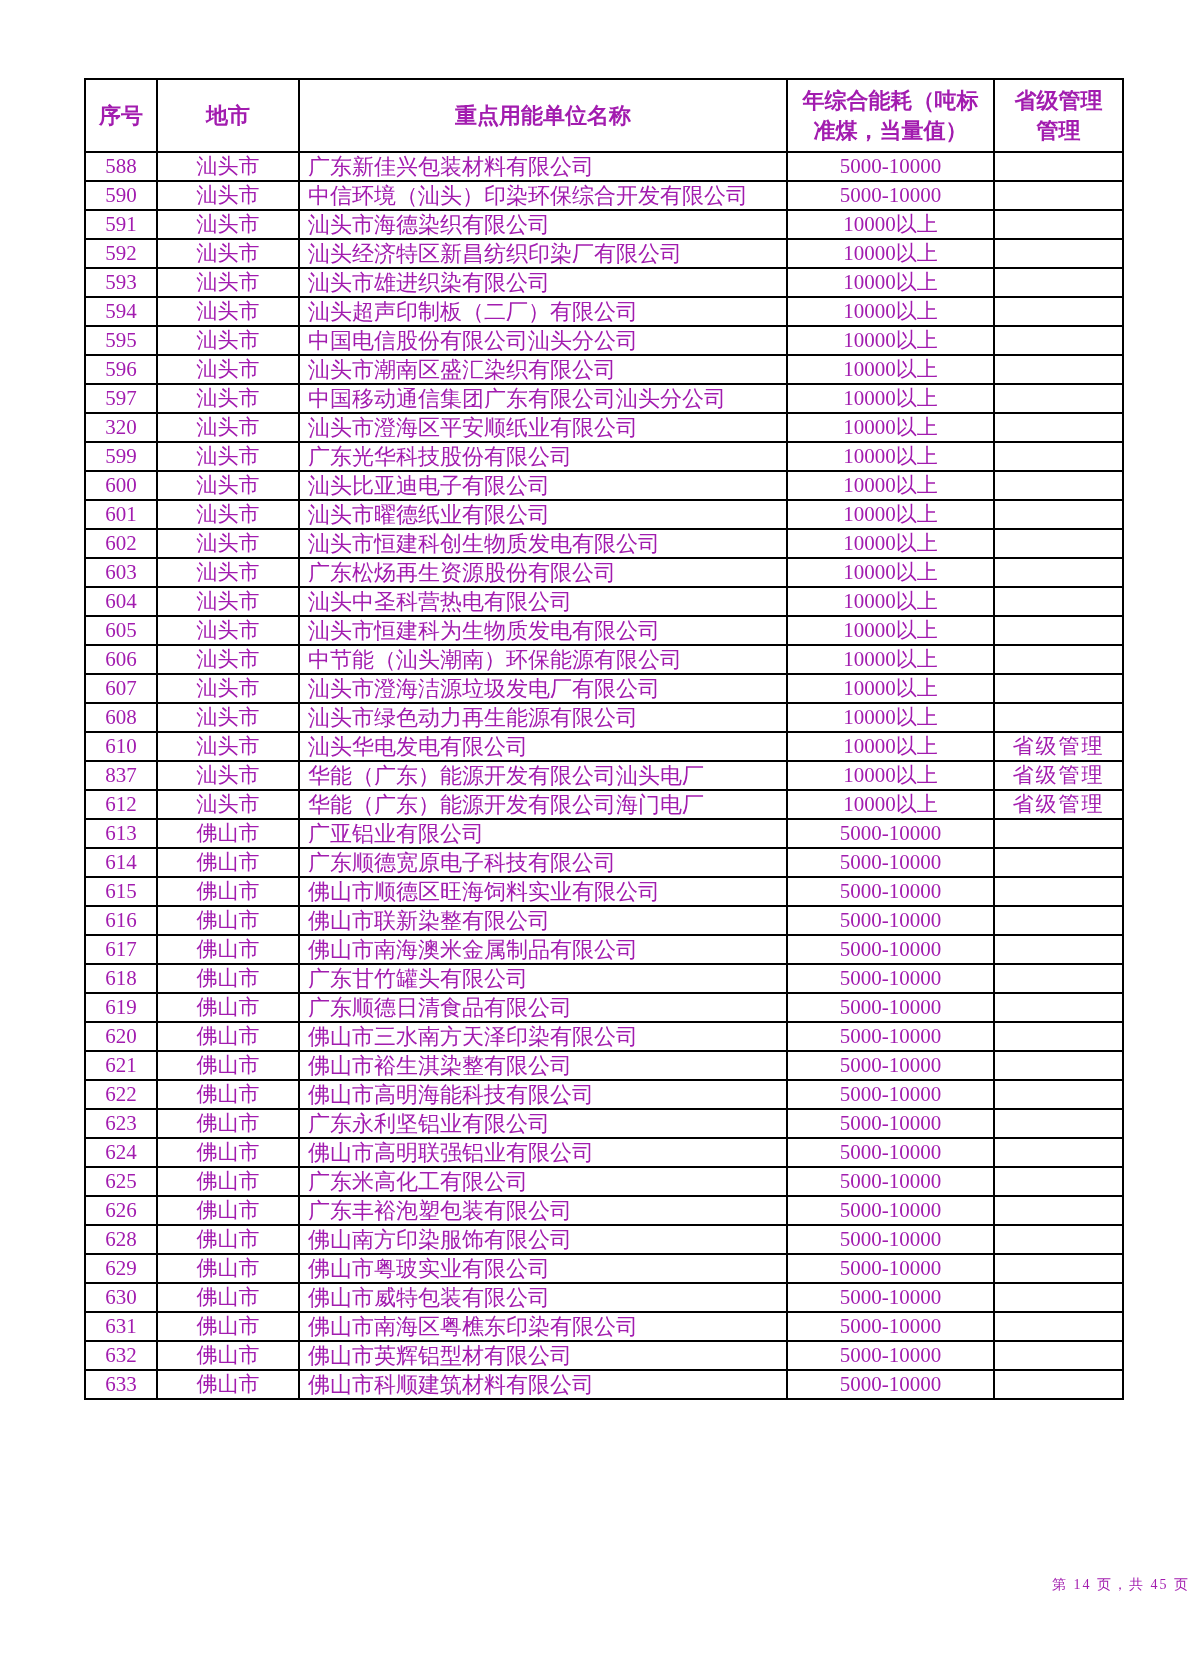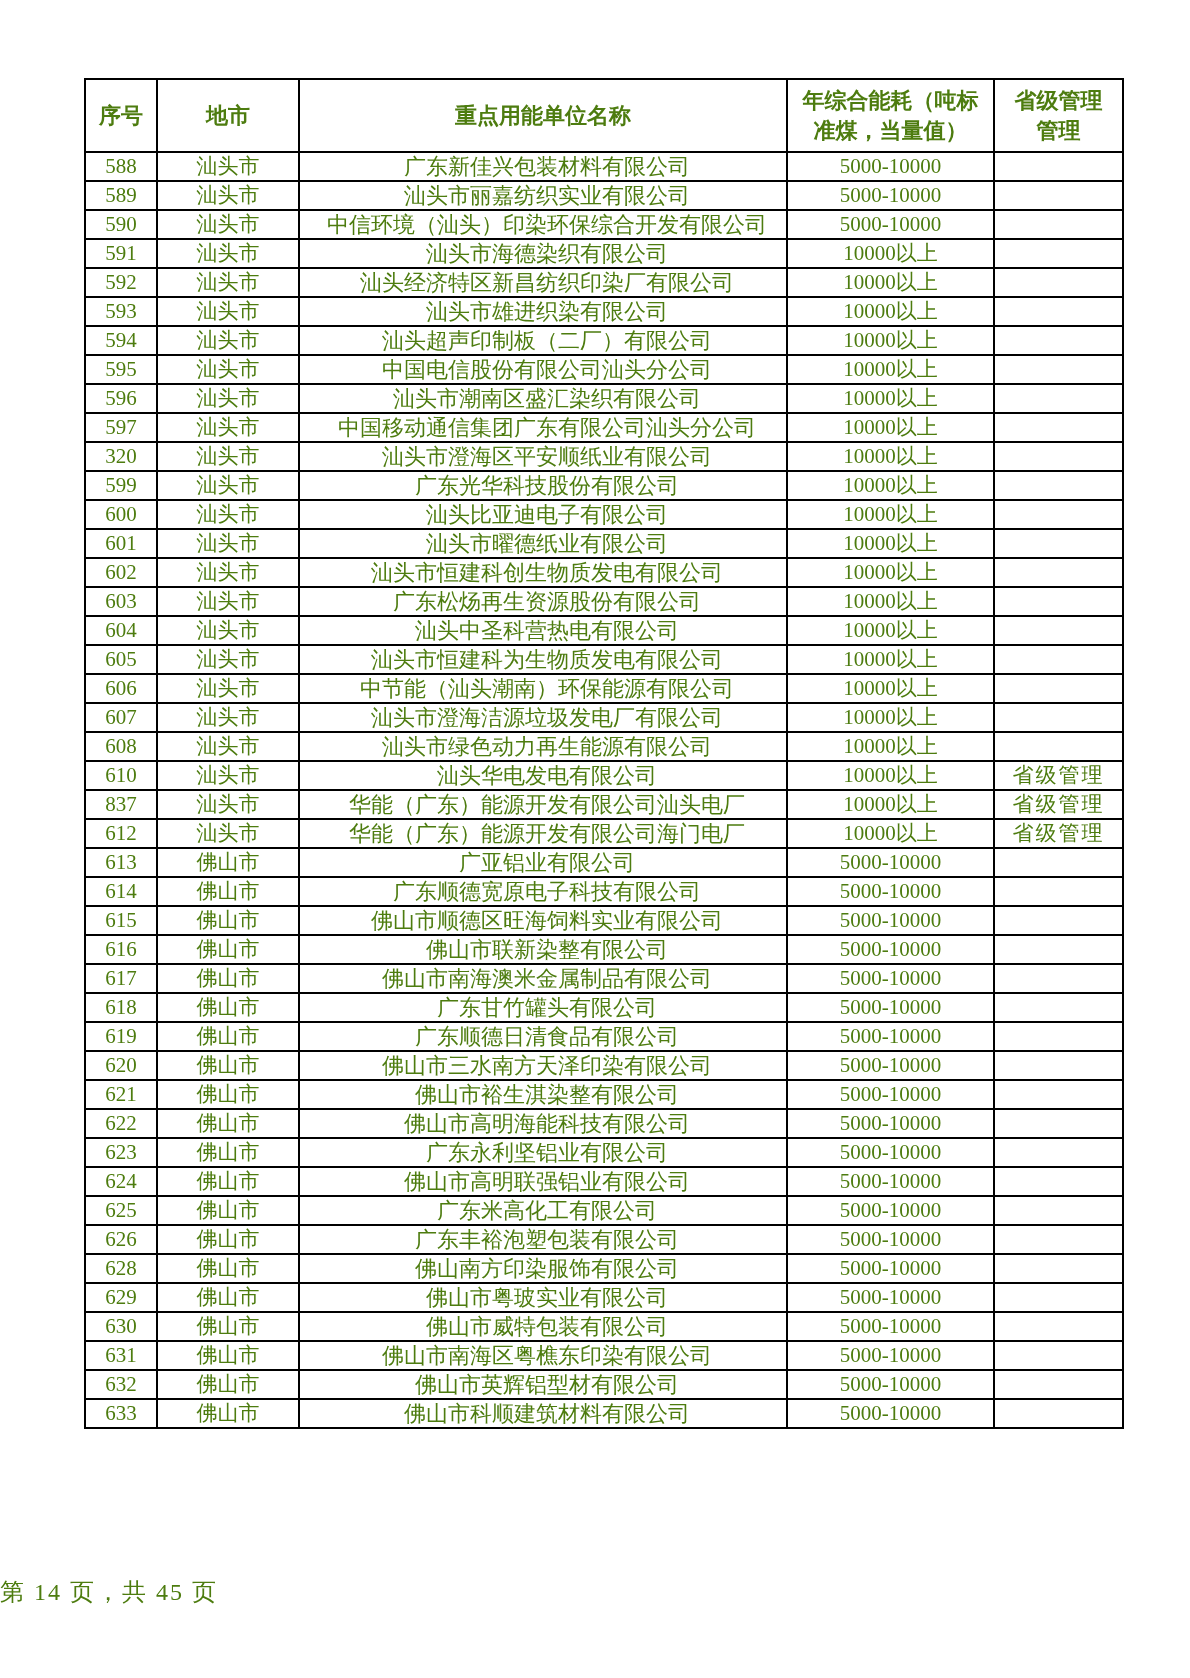--- a/index.html
+++ b/index.html
@@ -5,21 +5,21 @@
   html, body {
     margin: 0;
     padding: 0;
     background: #ffffff;
   }
   .page {
     position: relative;
     width: 1190px;
     height: 1678px;
     background: #ffffff;
-    color: #4d7c0f;
+    color: #a21caf;
     font-family: "Liberation Serif", "DejaVu Serif", serif;
     overflow: hidden;
   }
   table.data-table {
     position: absolute;
     left: 84px;
     top: 78px;
     width: 1038px;
     border-collapse: collapse;
     table-layout: fixed;
@@ -47,34 +47,34 @@
     white-space: pre-line;
   }
   table.data-table td {
     font-size: 21px;
     height: 27px;
     line-height: 27px;
     text-align: center;
     white-space: nowrap;
   }
   table.data-table td.cell-name {
-    text-align: center;
+    text-align: left;
     padding-left: 8px;
     font-size: 22px;
   }
   table.data-table td.cell-provincial {
     letter-spacing: 2px;
   }
   .footer {
     position: absolute;
     left: 0;
     top: 1576px;
     width: 100%;
-    text-align: left;
-    font-size: 24px;
+    text-align: right;
+    font-size: 14px;
     letter-spacing: 2px;
   }
 </style>
 </head>
 <body>
 
 <div class="page">
 
   <table class="data-table">
     <colgroup>
@@ -97,27 +97,20 @@
     </thead>
     <tbody id="table-body">
         <tr>
           <td class="cell-index">588</td>
           <td class="cell-city">汕头市</td>
           <td class="cell-name">广东新佳兴包装材料有限公司</td>
           <td class="cell-energy">5000-10000</td>
           <td class="cell-provincial"></td>
         </tr>
         <tr>
-          <td class="cell-index">589</td>
-          <td class="cell-city">汕头市</td>
-          <td class="cell-name">汕头市丽嘉纺织实业有限公司</td>
-          <td class="cell-energy">5000-10000</td>
-          <td class="cell-provincial"></td>
-        </tr>
-        <tr>
           <td class="cell-index">590</td>
           <td class="cell-city">汕头市</td>
           <td class="cell-name">中信环境（汕头）印染环保综合开发有限公司</td>
           <td class="cell-energy">5000-10000</td>
           <td class="cell-provincial"></td>
         </tr>
         <tr>
           <td class="cell-index">591</td>
           <td class="cell-city">汕头市</td>
           <td class="cell-name">汕头市海德染织有限公司</td>

